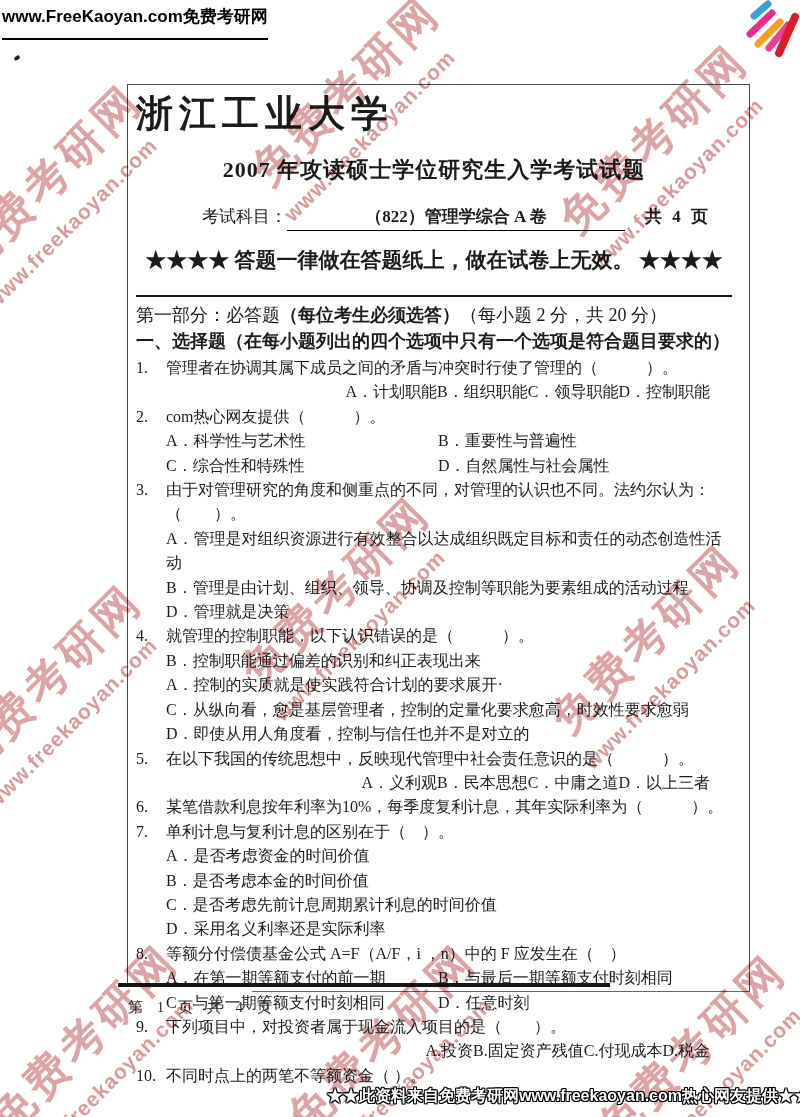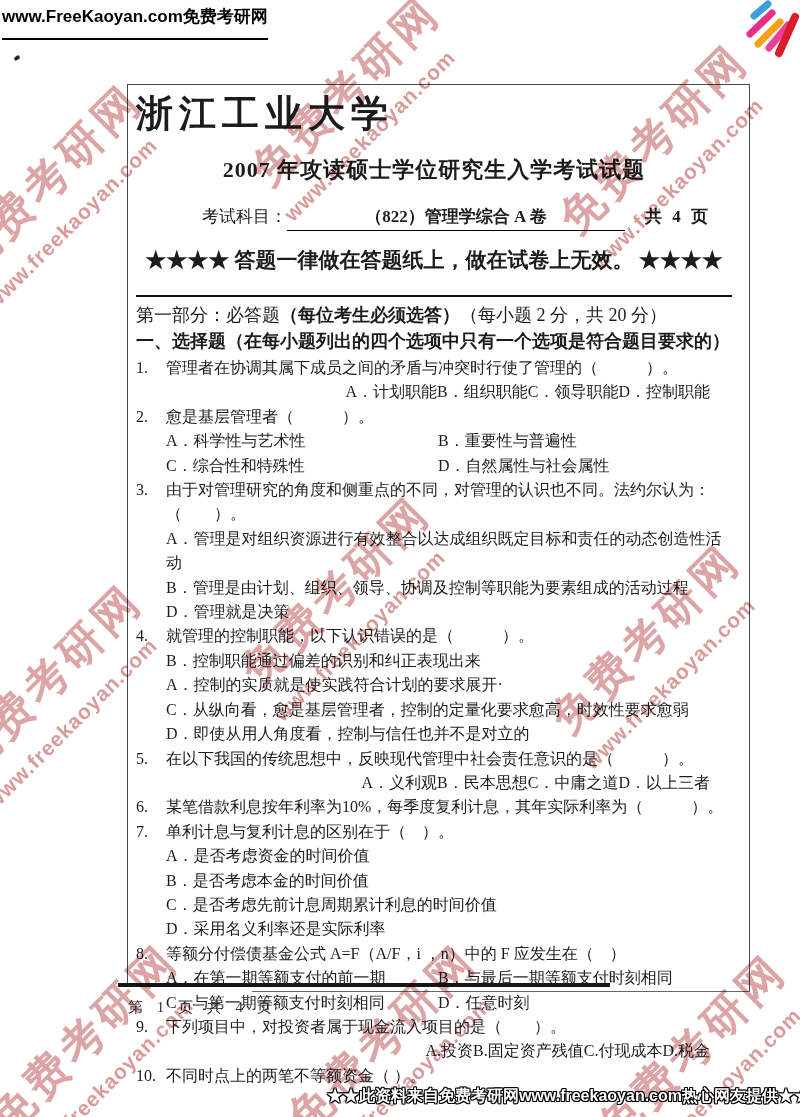--- a/index.html
+++ b/index.html
@@ -129,21 +129,21 @@
         <div class="opt-line cols4">
           <span class="opt">A．计划职能</span>
           <span class="opt">B．组织职能</span>
           <span class="opt">C．领导职能</span>
           <span class="opt">D．控制职能</span>
         </div>
       </div>
       <div class="question">
         <div class="q-head">
           <span class="q-num">2.</span>
-          <span class="q-text">愈是基层管理者（　　　）。</span>
+          <span class="q-text">com热心网友提供（　　　）。</span>
         </div>
         <div class="opt-line cols2"><span class="opt">A．科学性与艺术性</span><span class="opt">B．重要性与普遍性</span></div>
         <div class="opt-line cols2"><span class="opt">C．综合性和特殊性</span><span class="opt">D．自然属性与社会属性</span></div>
       </div>
       <div class="question">
         <div class="q-head">
           <span class="q-num">3.</span>
           <span class="q-text">由于对管理研究的角度和侧重点的不同，对管理的认识也不同。法约尔认为：（　　）。</span>
         </div>
         <div class="opt-line"><span class="opt">A．管理是对组织资源进行有效整合以达成组织既定目标和责任的动态创造性活动</span></div>

